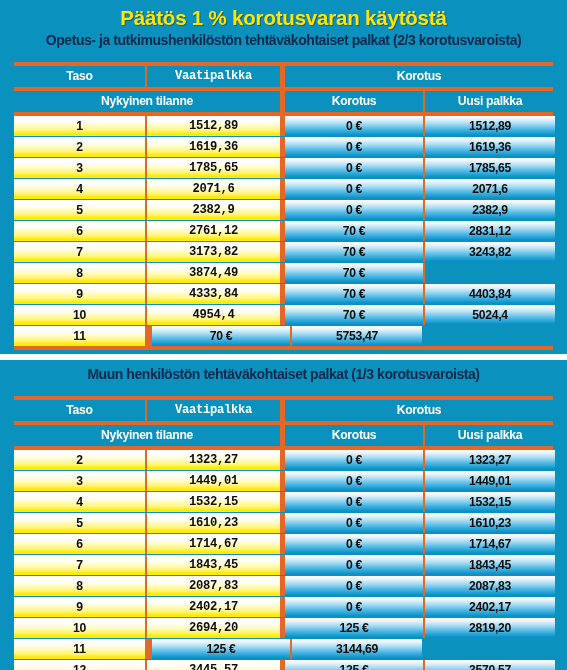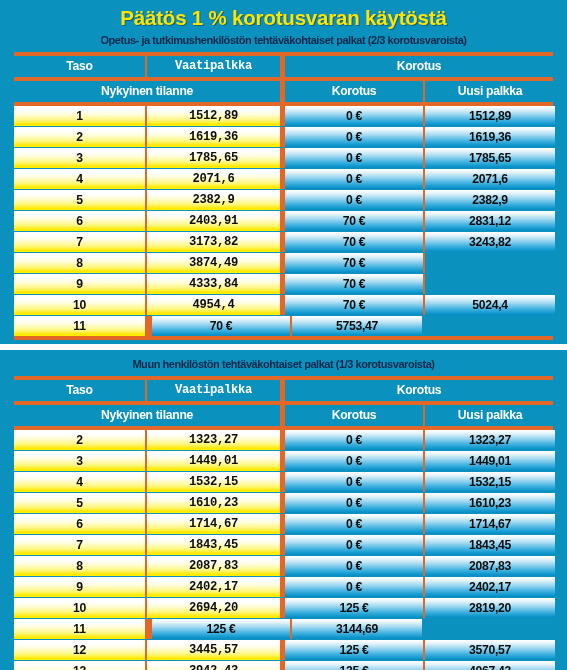--- a/index.html
+++ b/index.html
@@ -28,25 +28,25 @@
     font-size: 20.5px;
     font-weight: bold;
     letter-spacing: -0.2px;
     padding-top: 5px;
     line-height: 26px;
     text-shadow: 1px 1px 0 rgba(0,40,70,0.45);
   }
   .sub-title {
     text-align: center;
     color: #10294d;
-    font-size: 11px;
+    font-size: 14px;
     font-weight: bold;
     letter-spacing: -0.45px;
     line-height: 19px;
-    padding-bottom: 2px;
+    padding-bottom: 12px;
   }
 
   
   .panel {
     background: #0b91bd;
     padding: 0 0 4px 0;
   }
   .panel-gap {
     height: 6px;
     background: #ffffff;
@@ -227,21 +227,21 @@
             <div class="sep-left"></div>
             <div class="cell yellow c-vaati">2382,9</div>
             <div class="sep-mid"></div>
             <div class="cell blue c-kor">0 €</div>
             <div class="sep-right"></div>
             <div class="cell blue c-uusi">2382,9</div>
           </div>
           <div class="drow">
             <div class="cell yellow c-taso">6</div>
             <div class="sep-left"></div>
-            <div class="cell yellow c-vaati">2403,91</div>
+            <div class="cell yellow c-vaati">2761,12</div>
             <div class="sep-mid"></div>
             <div class="cell blue c-kor">70 €</div>
             <div class="sep-right"></div>
             <div class="cell blue c-uusi">2831,12</div>
           </div>
           <div class="drow">
             <div class="cell yellow c-taso">7</div>
             <div class="sep-left"></div>
             <div class="cell yellow c-vaati">3173,82</div>
             <div class="sep-mid"></div>
@@ -257,20 +257,21 @@
             <div class="cell blue c-kor">70 €</div>
             <div class="sep-right"></div>
           </div>
           <div class="drow">
             <div class="cell yellow c-taso">9</div>
             <div class="sep-left"></div>
             <div class="cell yellow c-vaati">4333,84</div>
             <div class="sep-mid"></div>
             <div class="cell blue c-kor">70 €</div>
             <div class="sep-right"></div>
+            <div class="cell blue c-uusi">4403,84</div>
           </div>
           <div class="drow">
             <div class="cell yellow c-taso">10</div>
             <div class="sep-left"></div>
             <div class="cell yellow c-vaati">4954,4</div>
             <div class="sep-mid"></div>
             <div class="cell blue c-kor">70 €</div>
             <div class="sep-right"></div>
             <div class="cell blue c-uusi">5024,4</div>
           </div>

